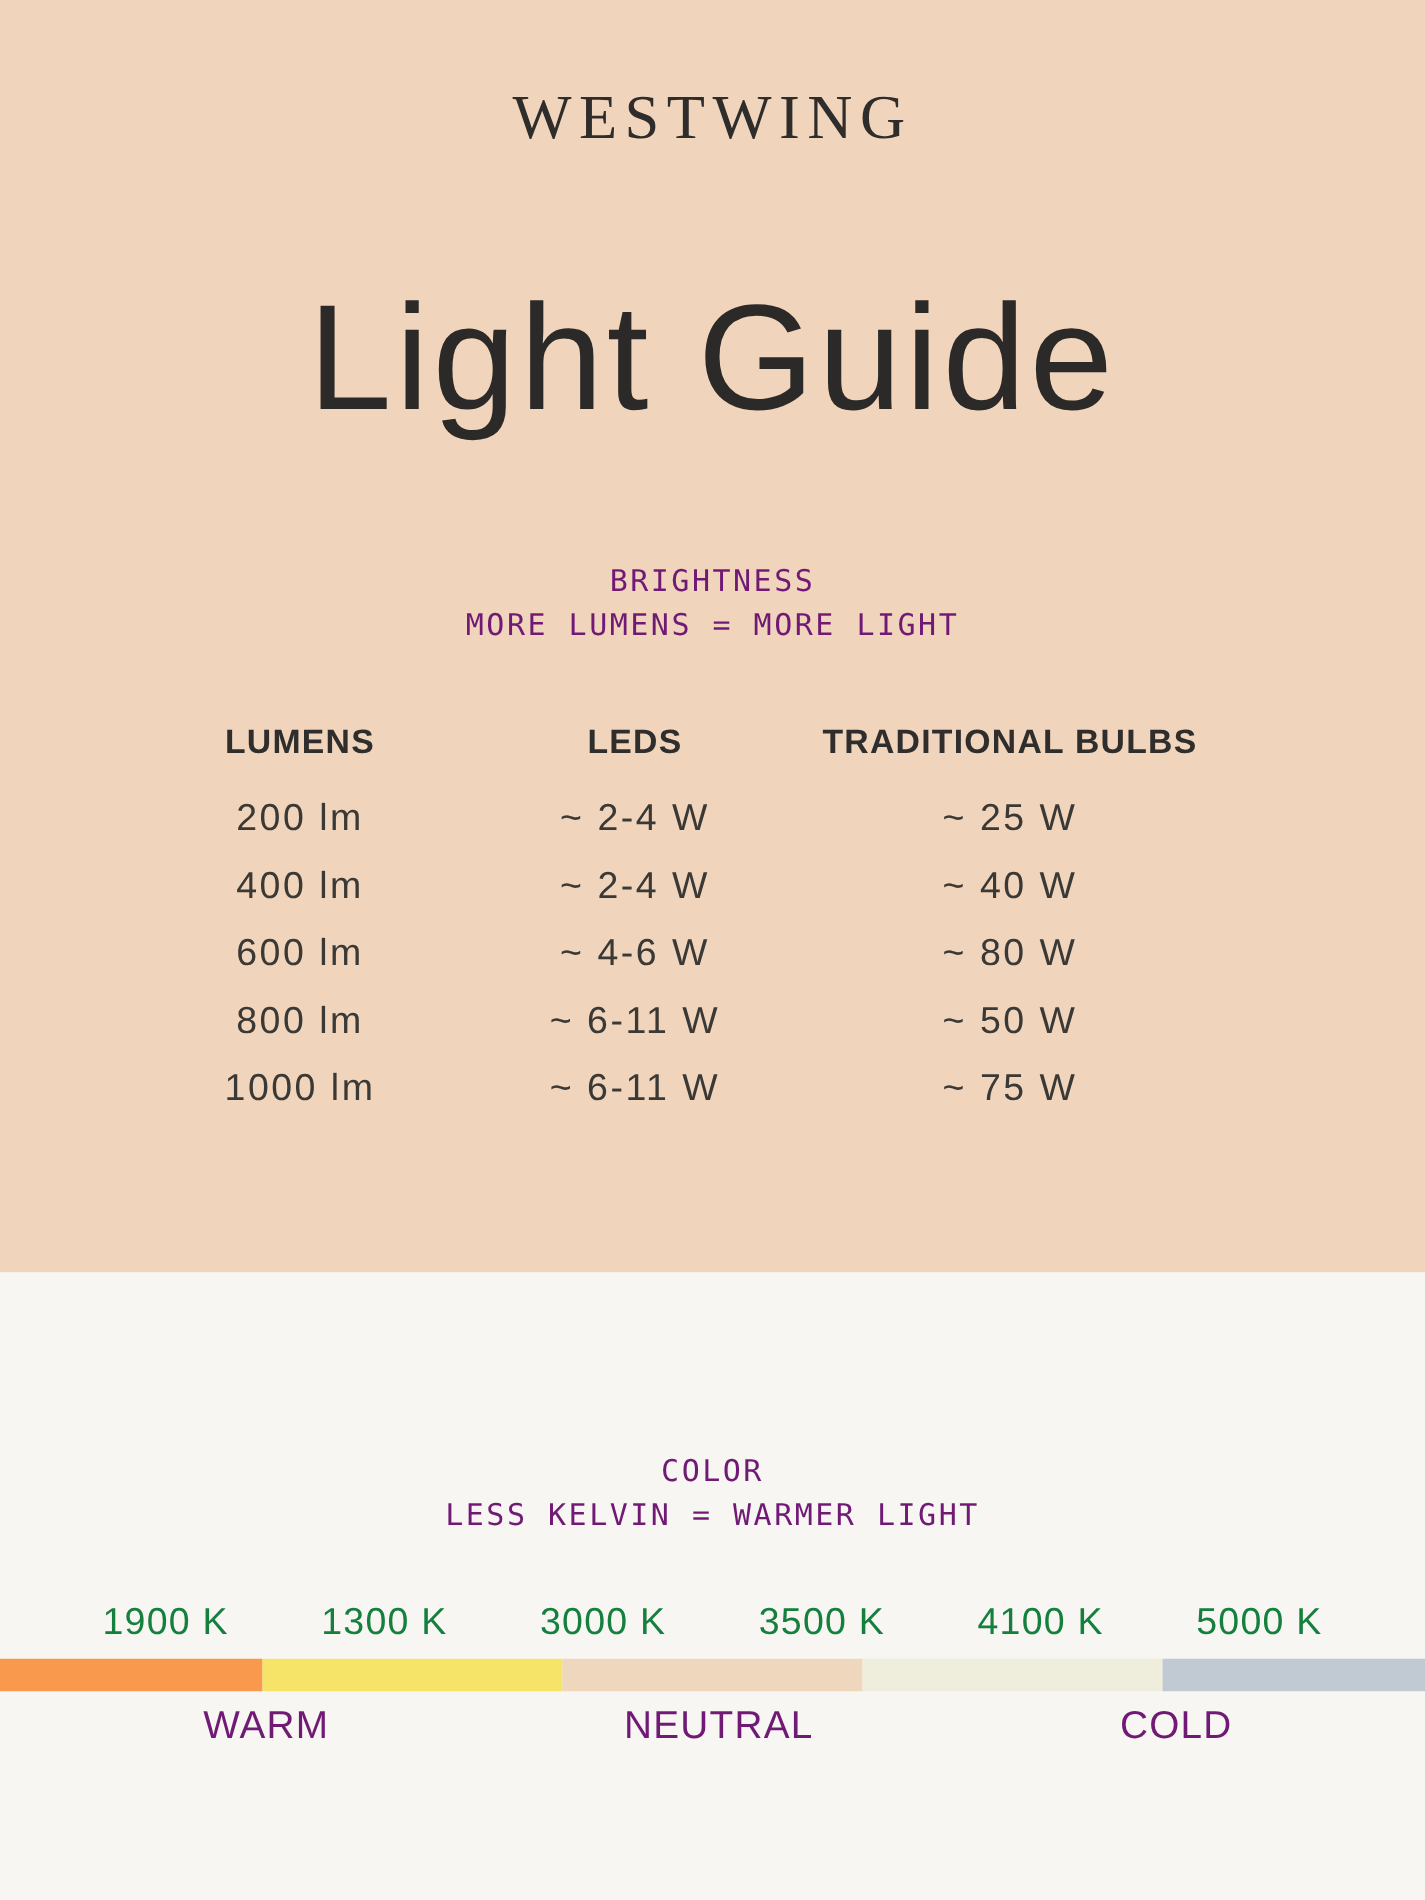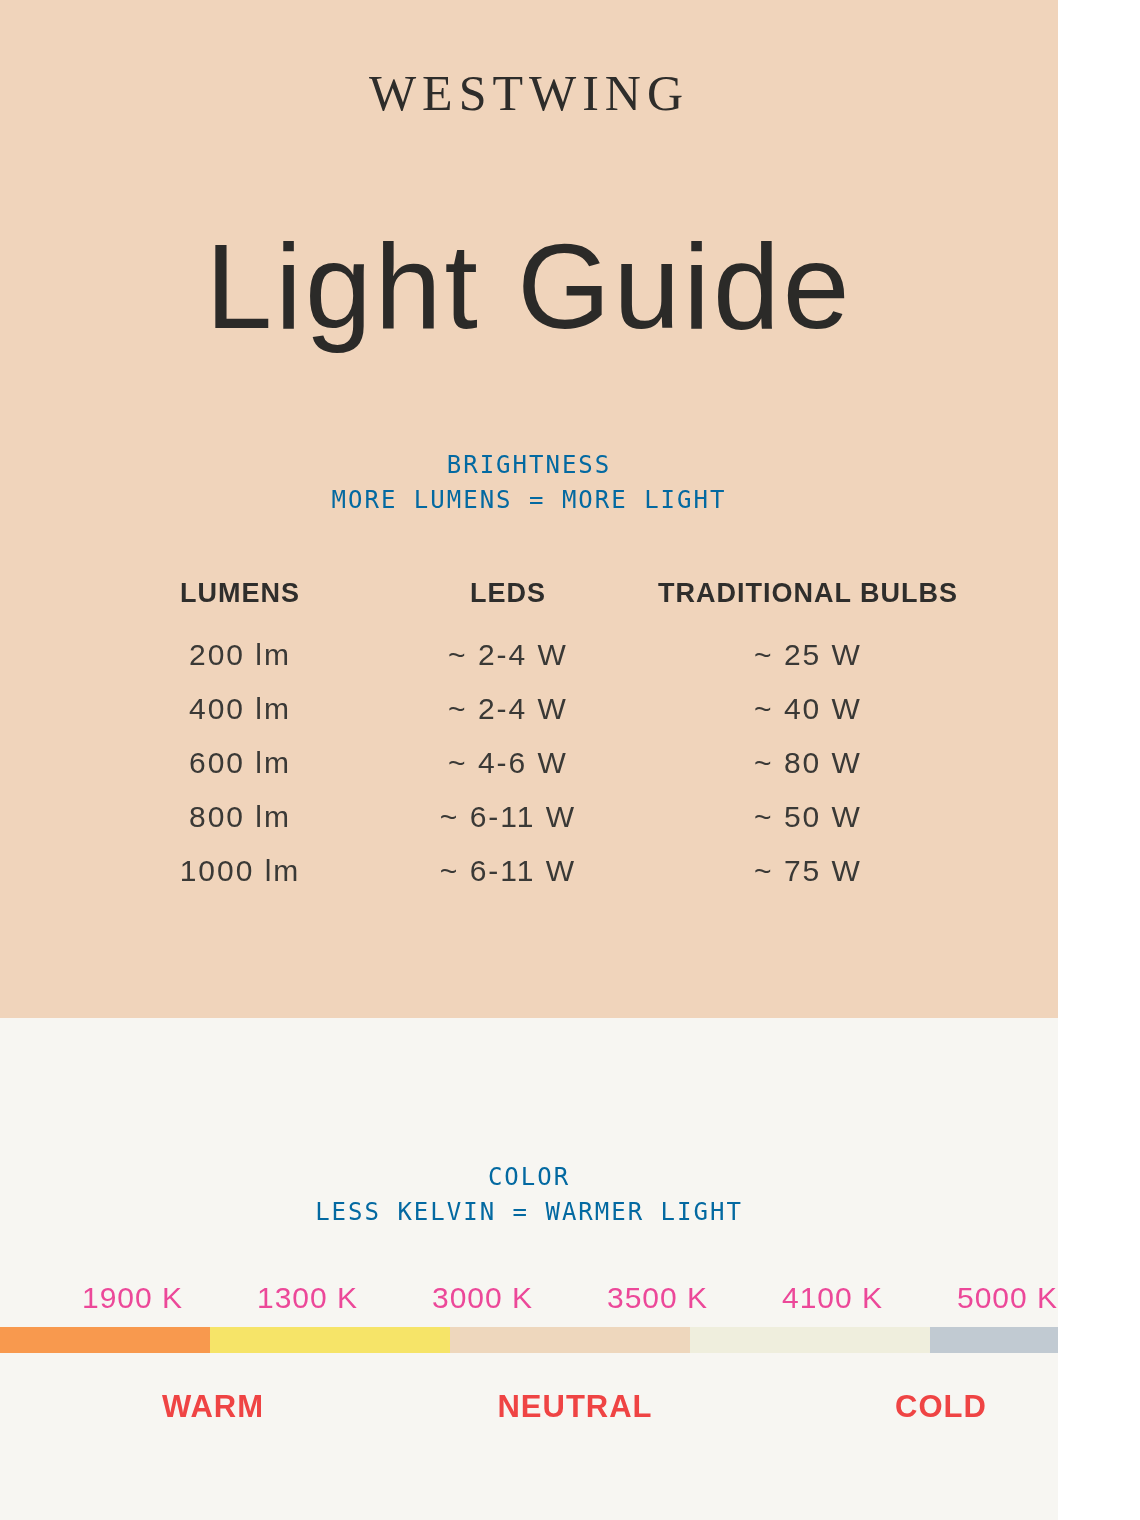--- a/index.html
+++ b/index.html
@@ -1,19 +1,19 @@
 <!DOCTYPE html>
 <html><head>
 <meta charset="utf-8">
 <style>
   * { margin: 0; padding: 0; box-sizing: border-box; }
   html, body { width: 1140px; }
   .page {
     position: relative;
-    width: 1058px;
+    width: 1140px;
     height: 1520px;
     overflow: hidden;
     font-family: "Liberation Sans", sans-serif;
   }
   .section { position: absolute; left: 0; width: 1140px; }
   .section-top { top: 0; height: 1018px; }
   .section-bottom { top: 1018px; height: 502px; }
 
   .brand {
     position: absolute; top: 64px; left: 0; width: 100%;
@@ -30,21 +30,21 @@
     letter-spacing: 3px;
     color: #2b2a28;
     margin-top: 27px;
   }
   .mono-block {
     position: absolute; left: 0; width: 100%;
     text-align: center;
     font-family: "DejaVu Sans Mono", monospace;
     font-size: 24px; letter-spacing: 2px;
     line-height: 35px;
-    color: #0369a1;
+    color: #701a75;
   }
   .mono-brightness { top: 448px; }
   .mono-color { top: 1160px; }
 
   .lumens-table-header, .lumens-table-body {
     position: absolute; left: 60px; width: 960px;
     display: grid;
     grid-template-columns: 360px 176px 424px;
   }
   .lumens-table-header { top: 578px; }
@@ -61,38 +61,38 @@
   }
   .row { display: contents; }
 
   .kelvin-row {
     position: absolute; top: 1283px; left: 0; width: 1140px;
     display: flex; padding: 0 45px;
   }
   .kelvin-row .kelvin-cell {
     flex: 1; text-align: center;
     font-size: 30px; line-height: 30px; letter-spacing: 1px;
-    color: #ec4899;
+    color: #15803d;
   }
 
   .color-bar {
     position: absolute; top: 1327px; left: 0; width: 1140px; height: 26px;
     display: flex;
   }
   .color-bar .seg-1 { width: 18.42%; }
   .color-bar .seg-2 { width: 21.05%; }
   .color-bar .seg-3 { width: 21.05%; }
   .color-bar .seg-4 { width: 21.05%; }
   .color-bar .seg-5 { width: 18.43%; }
 
   .temp-label {
     position: absolute; top: 1362px;
     transform: translateX(-50%);
-    font-size: 31px; font-weight: 700; letter-spacing: 1px;
-    color: #ef4444; white-space: nowrap; margin-top: 27px;
+    font-size: 31px; font-weight: 400; letter-spacing: 1px;
+    color: #701a75; white-space: nowrap;
   }
   .temp-warm    { left: 213px; }
   .temp-neutral { left: 575px; }
   .temp-cold    { left: 941px; }
 </style>
 </head>
 <body>
 
 <div class="page">
 

